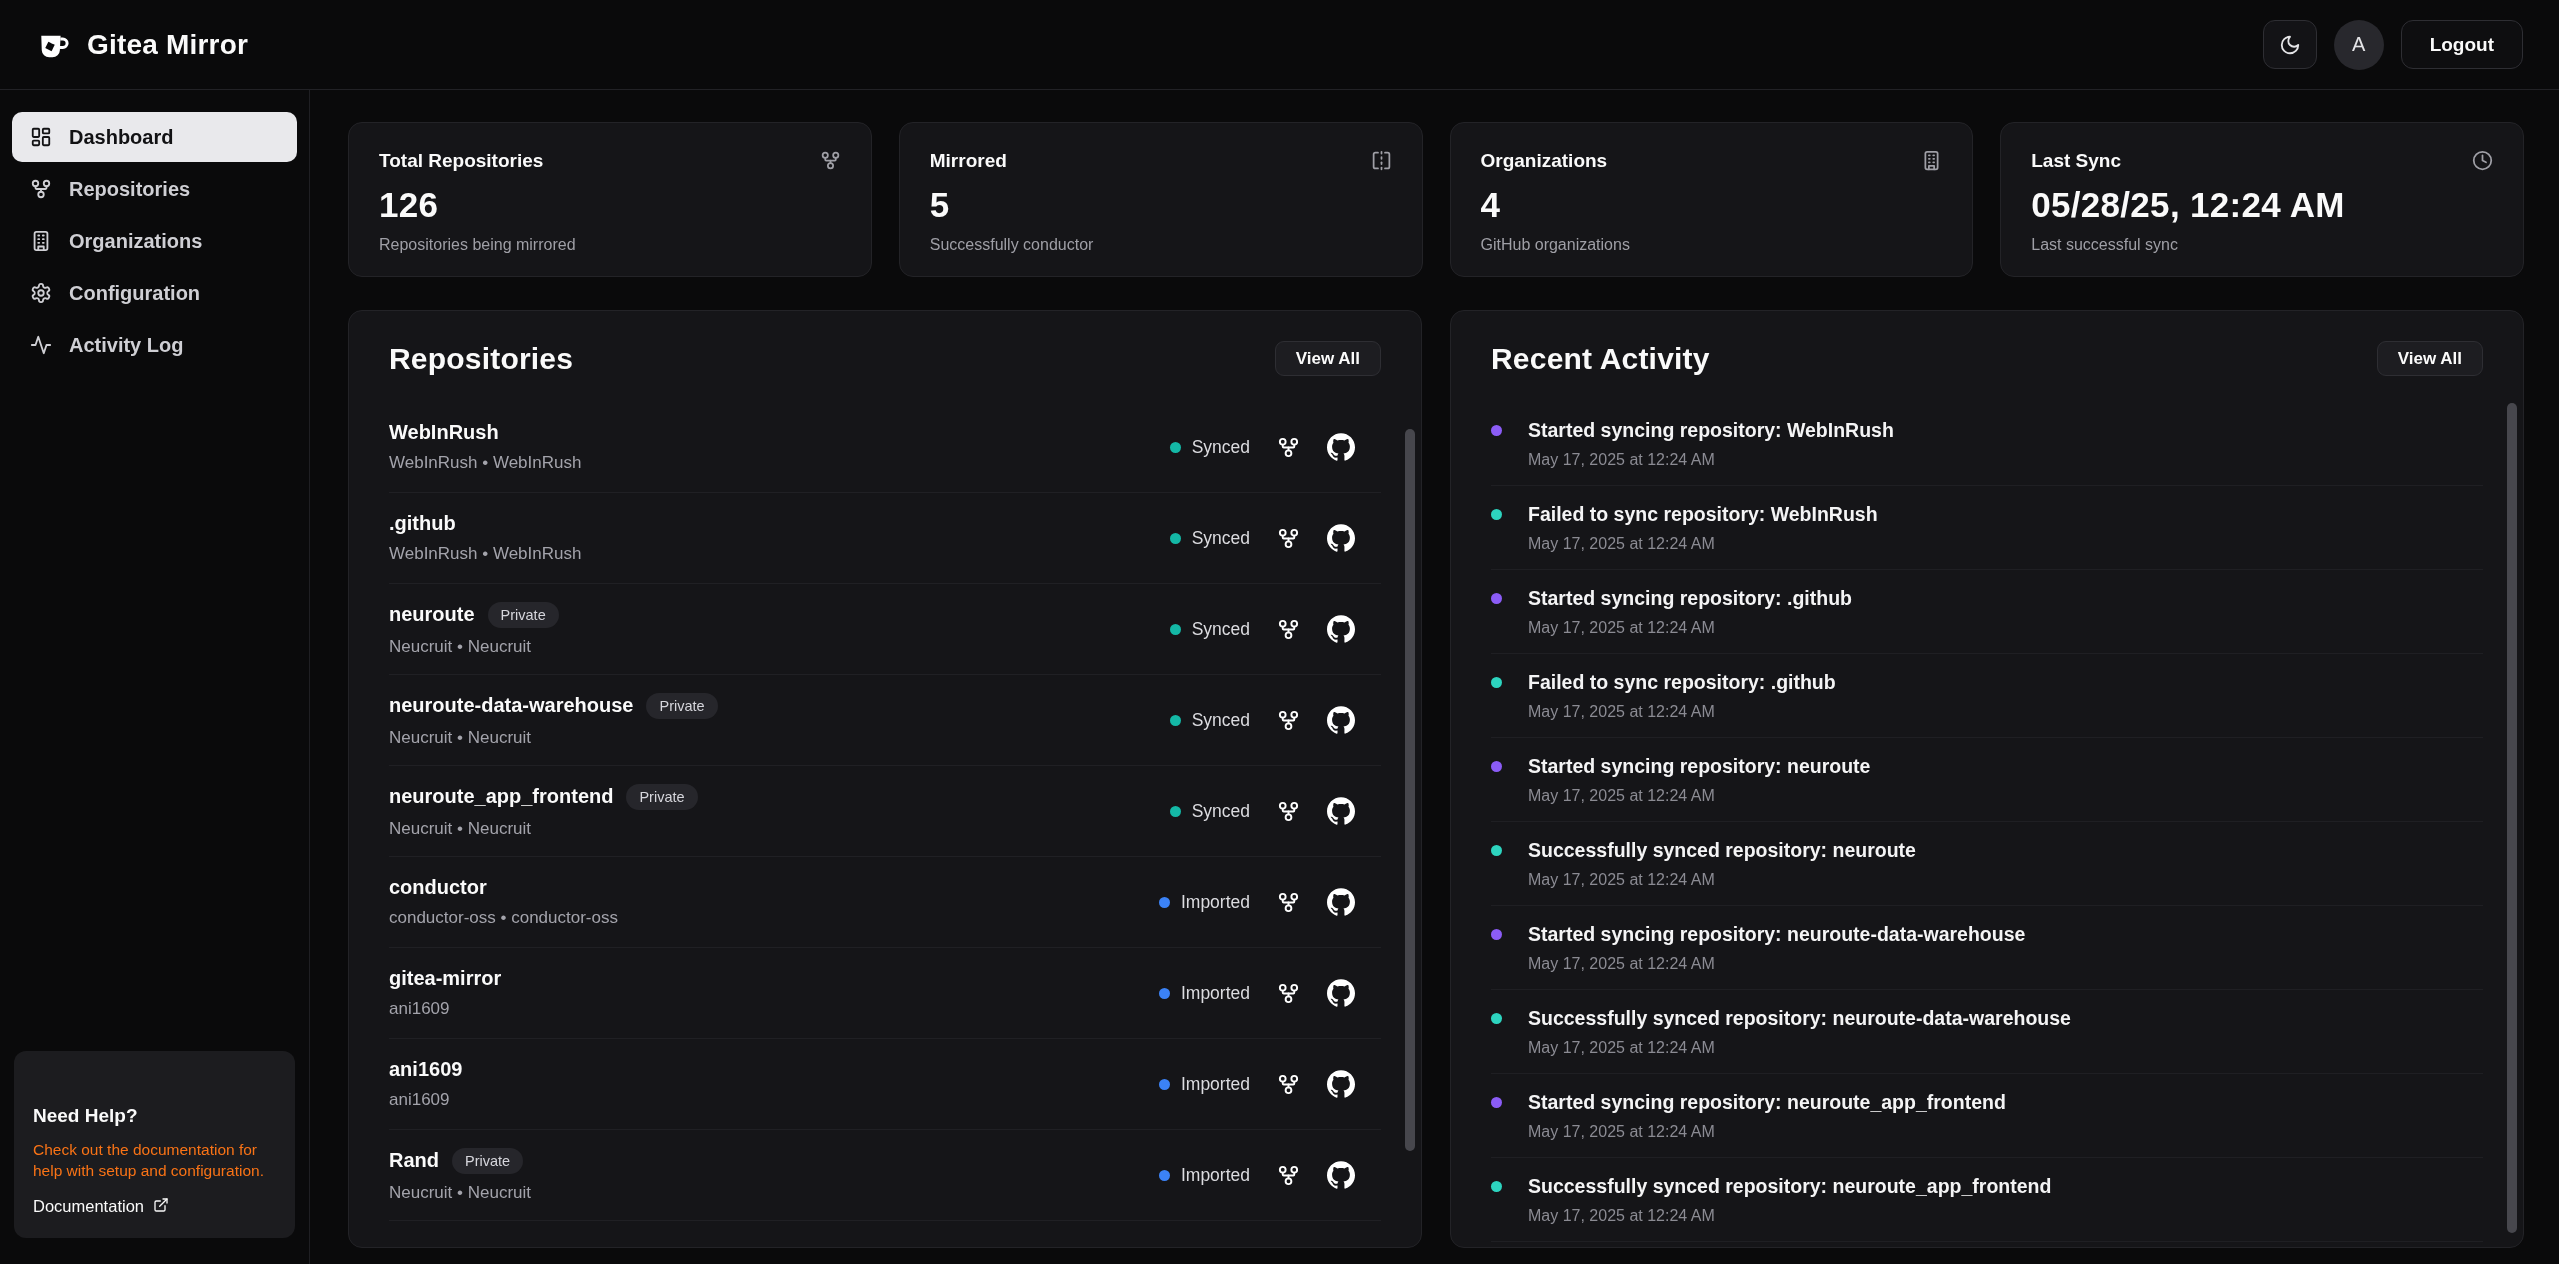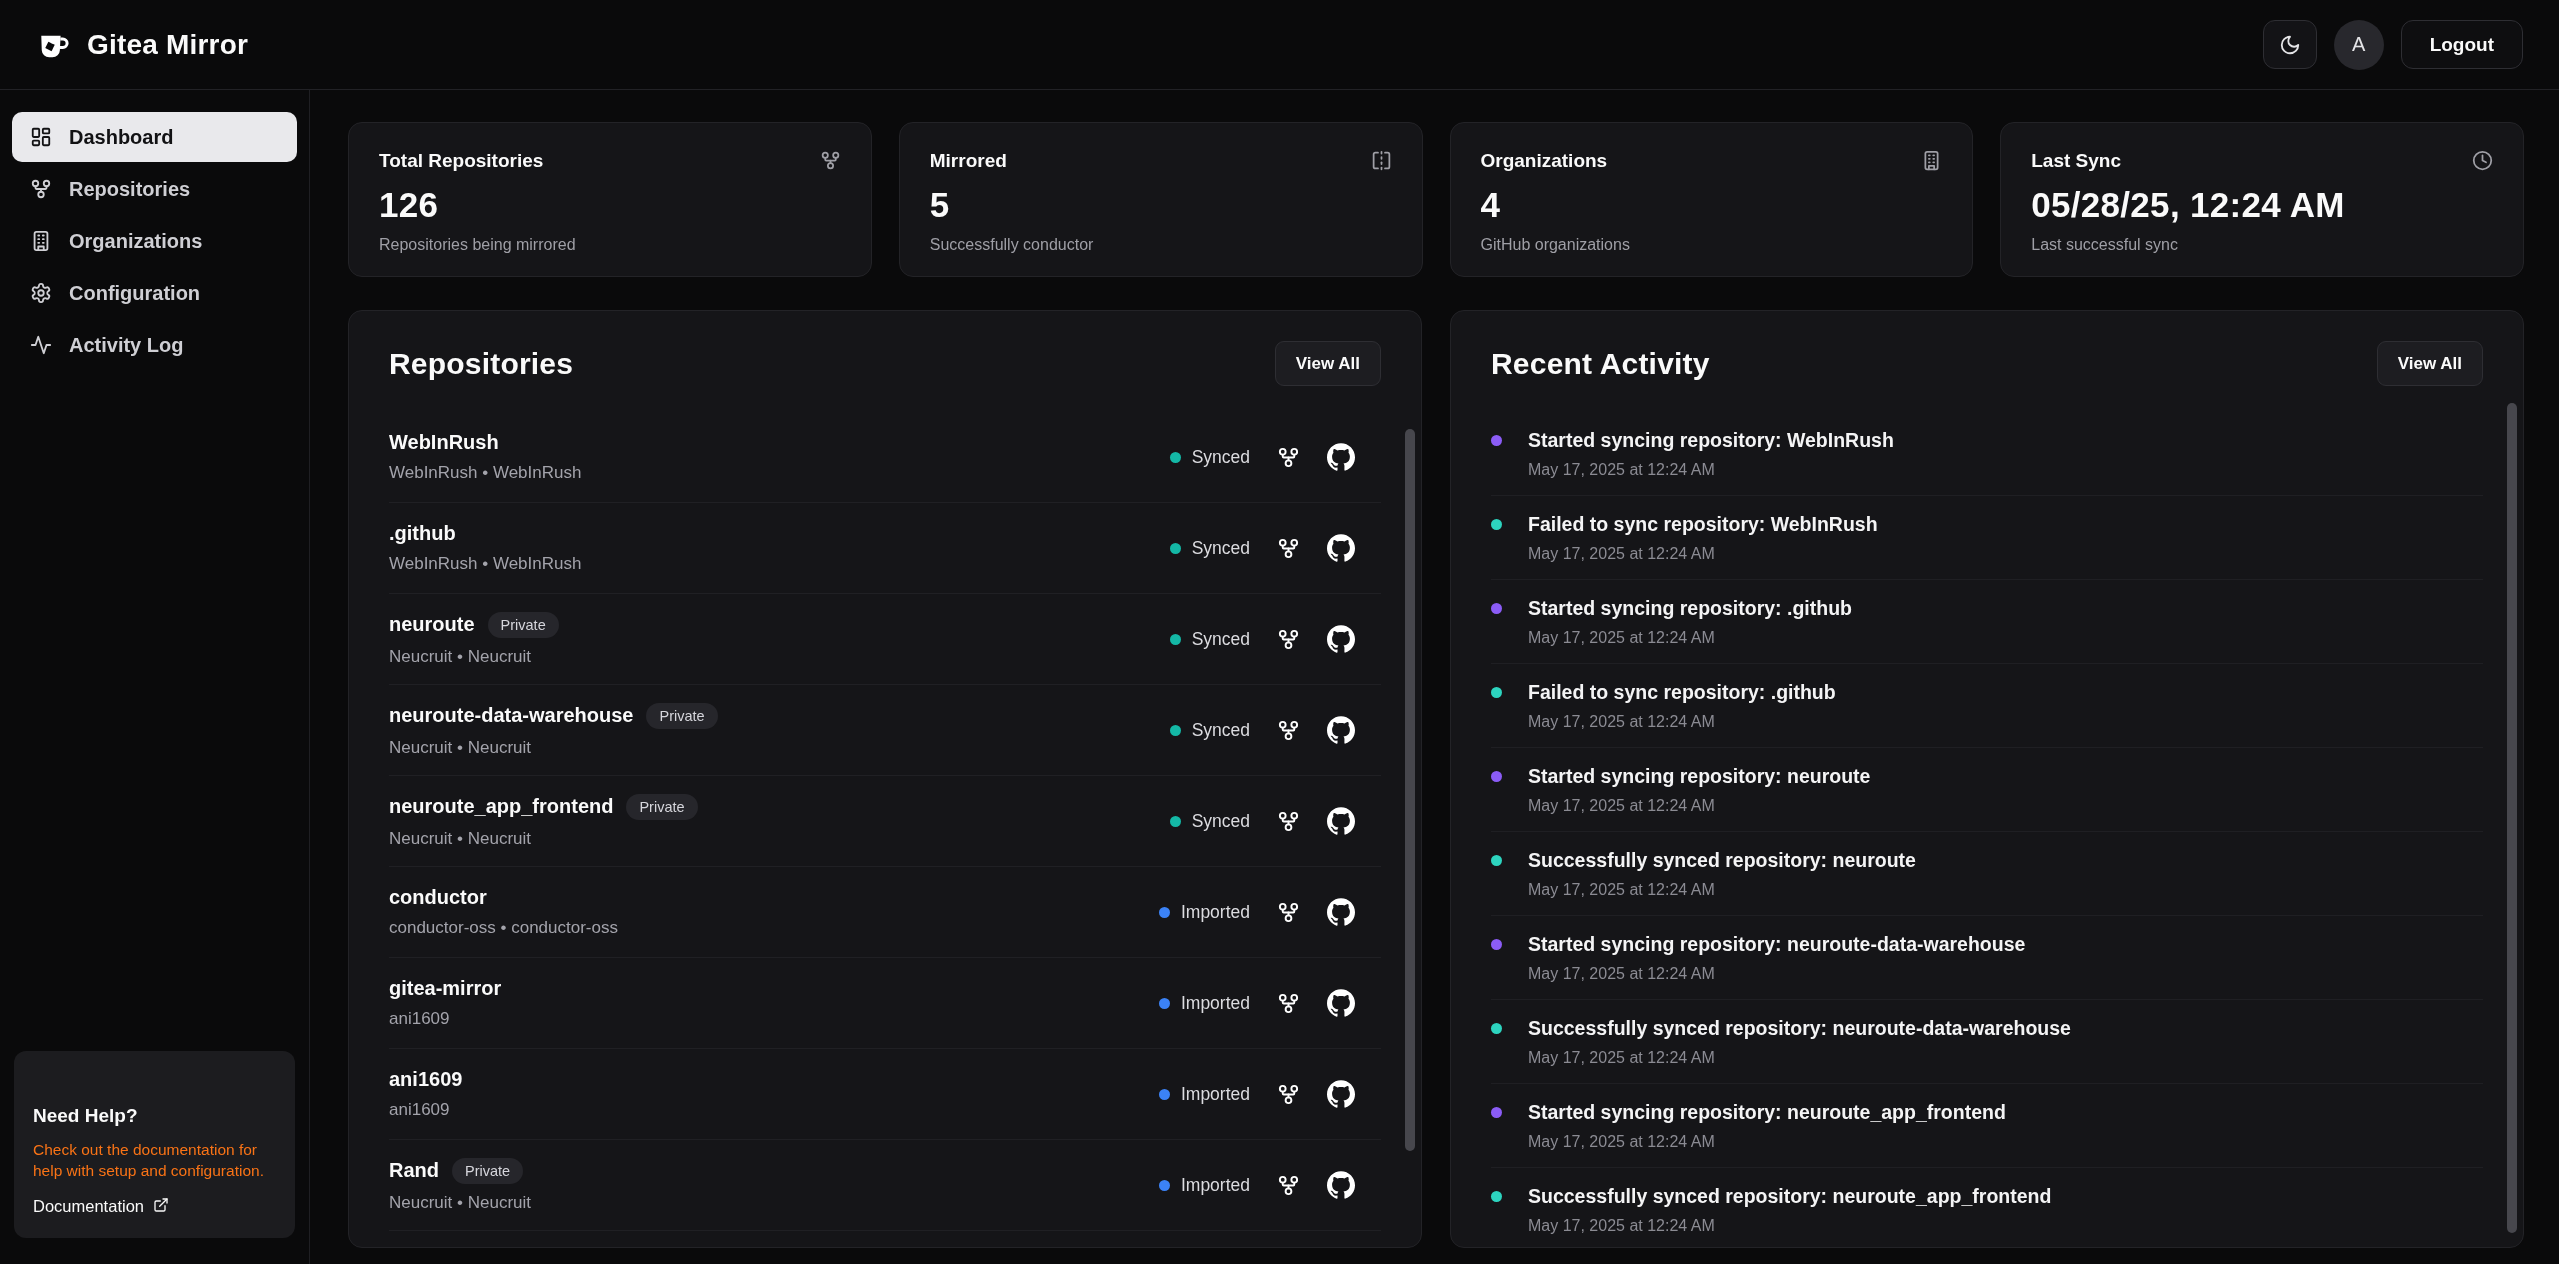--- a/index.html
+++ b/index.html
@@ -77,21 +77,21 @@
   .stat-sub { font-size: 16px; color: #9f9fa6; margin-top: 11px; }
 
   .panels { display: grid; grid-template-columns: 1fr 1fr; gap: 28px; margin-top: 33px; flex: 1; min-height: 0; }
   .panel {
     background: #151518; border: 1px solid #232327; border-radius: 14px;
     padding: 30px 40px 0 40px; position: relative; overflow: hidden;
   }
   .panel-header { display: flex; align-items: center; justify-content: space-between; margin-bottom: 26px; }
   .panel-title { font-size: 30px; font-weight: 700; letter-spacing: .2px; }
   .view-all-btn {
-    height: 45px; padding: 0 20px; border-radius: 9px; background: #1d1d21;
+    height: 35px; padding: 0 20px; border-radius: 9px; background: #1d1d21;
     border: 1px solid #2e2e33; color: #fafafa; font-size: 17px; font-weight: 600;
     font-family: inherit; cursor: pointer;
   }
 
   
   .repo-row {
     height: 91px; display: flex; align-items: center; justify-content: space-between;
     border-bottom: 1px solid #202024;
   }
   .repo-title-line { display: flex; align-items: center; }

